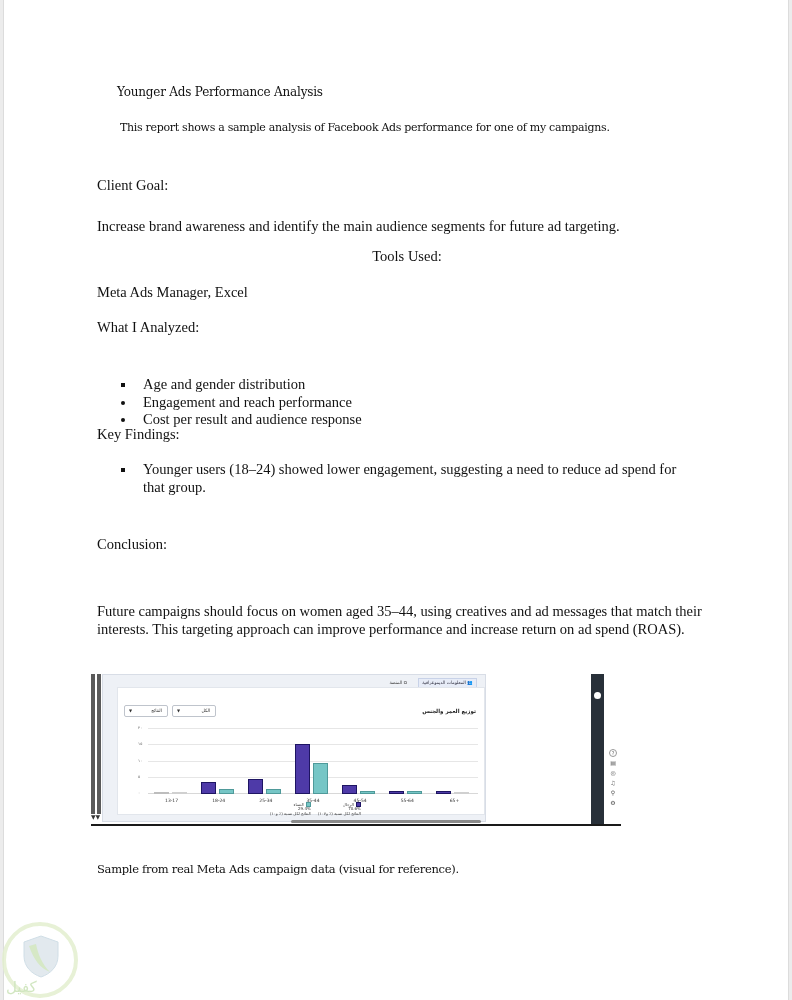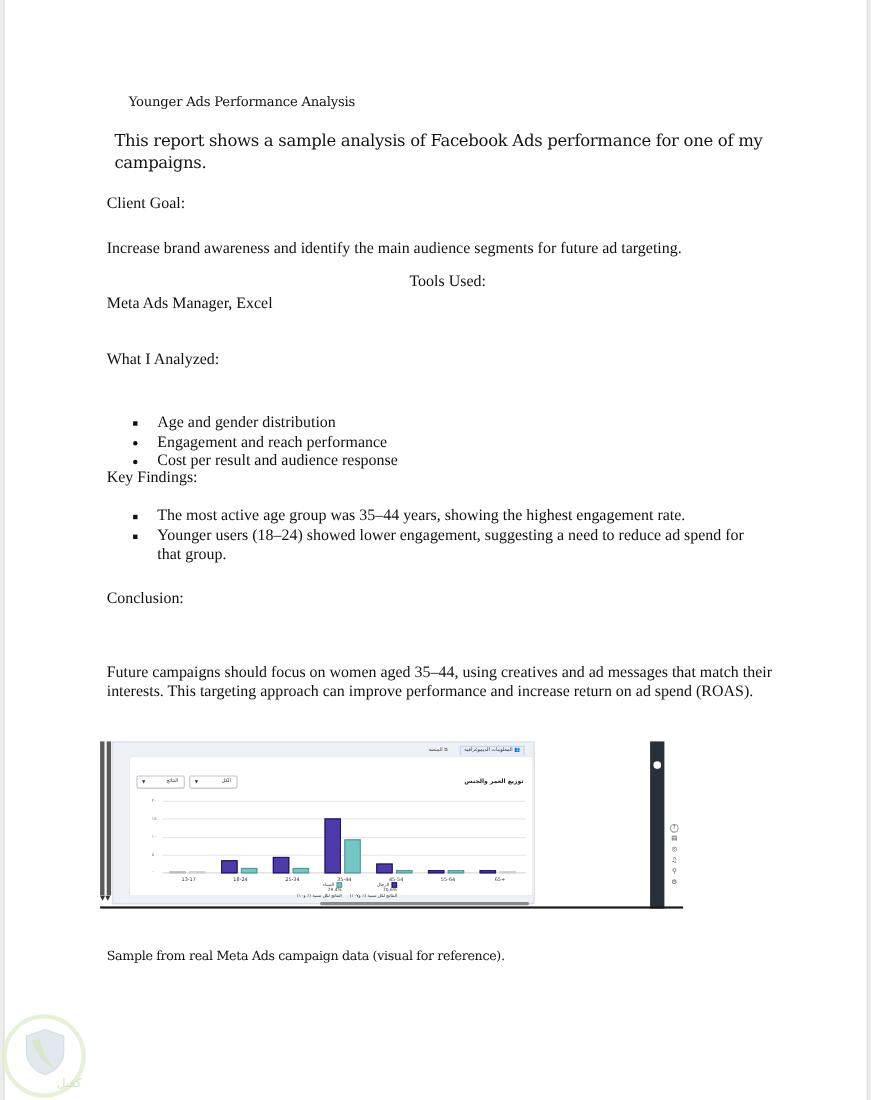--- a/index.html
+++ b/index.html
@@ -2,21 +2,21 @@
 <html><head>
 <meta charset="utf-8">
 <style>
   * { box-sizing: border-box; margin: 0; padding: 0; }
   html, body { width: 792px; height: 1000px; background: #ffffff; overflow: hidden; }
   body { position: relative; font-family: "Liberation Serif", serif; color: #111; }
   .page-edge-left { position: absolute; left: 0; top: 0; width: 4px; height: 1000px; background: #ececec; border-right: 1px solid #dcdcdc; }
   .page-edge-right { position: absolute; right: 0; top: 0; width: 4px; height: 1000px; background: #ececec; border-left: 1px solid #dcdcdc; }
 
   .doc-title { position: absolute; left: 117px; top: 85px; font-family: "DejaVu Serif", serif; font-size: 12px; letter-spacing: -0.2px; }
-  .intro { position: absolute; left: 104px; top: 118px; width: 600px; font-family: "DejaVu Serif", serif; font-size: 15px; line-height: 20px; letter-spacing: -0.3px; }
+  .intro { position: absolute; left: 120px; top: 118px; width: 600px; font-family: "DejaVu Serif", serif; font-size: 11px; line-height: 20px; letter-spacing: -0.3px; }
 
   .block { position: absolute; left: 97px; width: 620px; font-family: "Liberation Serif", serif; font-size: 14.5px; line-height: 17.5px; }
   ul.bul { position: absolute; left: 117px; width: 590px; list-style: none; font-family: "Liberation Serif", serif; font-size: 14.5px; line-height: 17.5px; }
   ul.bul li { position: relative; padding-left: 26px; }
   ul.bul li .sq { display: inline-block; width: 4px; height: 4px; background: #111; position: absolute; left: 4px; top: 7px; }
   ul.bul li .dot { display: inline-block; width: 4px; height: 4px; border-radius: 50%; background: #111; position: absolute; left: 4px; top: 7px; }
 
   .caption { position: absolute; left: 97px; top: 862px; font-family: "DejaVu Serif", serif; font-size: 11.5px; letter-spacing: -0.3px; }
 
   
@@ -46,47 +46,47 @@
   .plot .group { position: absolute; bottom: 0; width: 40px; height: 66px; }
   .plot .bar-m { position: absolute; bottom: 0; left: 2px; width: 15px; background: #4e3aa8; border: 1px solid #1e1563; }
   .plot .bar-f { position: absolute; bottom: 0; left: 20px; width: 15px; background: #76c6c6; border: 1px solid #4f9a9a; }
   .plot .xlbl { position: absolute; bottom: -9px; left: 0; width: 40px; text-align: center; font-family: "DejaVu Sans", sans-serif; font-size: 4.5px; color: #333; }
 
   .legend { position: absolute; top: 114px; font-family: "DejaVu Sans", sans-serif; font-size: 4px; color: #333; line-height: 4.5px; direction: rtl; text-align: right; }
   .legend .sw { display: inline-block; width: 5px; height: 5px; margin-left: 2px; vertical-align: middle; }
 
   .watermark { position: absolute; left: 2px; top: 922px; width: 76px; height: 76px; border-radius: 50%; border: 4px solid #e3efcf; opacity: 0.85; }
   .watermark svg { position: absolute; left: 14px; top: 8px; }
-  .watermark .wm-text { position: absolute; left: 0; top: 52px; width: 68px; text-align: right; font-family: "DejaVu Sans", sans-serif; font-size: 11px; color: #c9e2b6; direction: rtl; }
+  .watermark .wm-text { position: absolute; left: 0; top: 52px; width: 68px; text-align: left; font-family: "DejaVu Sans", sans-serif; font-size: 15px; color: #c9e2b6; direction: rtl; }
 </style>
 </head>
 <body>
 
 <div class="page-edge-left"></div>
 <div class="page-edge-right"></div>
 
 <div class="doc-title">Younger Ads Performance Analysis</div>
 <div class="intro">This report shows a sample analysis of Facebook Ads performance for one of my campaigns.</div>
 
 <div class="block" style="top:177px;">Client Goal:</div>
 <div class="block" style="top:218px;">Increase brand awareness and identify the main audience segments for future ad targeting.</div>
 
 <div class="block" style="top:248px;text-align:center;">Tools Used:</div>
-<div class="block" style="top:268px;font-family:Liberation Serif, serif;">Meta Ads Manager, Excel</div>
+<div class="block" style="top:284px;font-family:Liberation Serif, serif;">Meta Ads Manager, Excel</div>
 
 <div class="block" style="top:319px;">What I Analyzed:</div>
 <ul class="bul" style="top:376px;">
   <li><span class="sq"></span><span>Age and gender distribution</span></li>
   <li><span class="dot"></span><span>Engagement and reach performance</span></li>
   <li><span class="dot"></span><span>Cost per result and audience response</span></li>
 </ul>
 
 <div class="block" style="top:426px;">Key Findings:</div>
 <ul class="bul" style="top:461px; width:580px;">
-  <li><span class="sq"></span><span>The most active age group was 35–44 years, showing the highest engagement rate.</span></li>
+  <li><span class="sq"></span></li>
   <li><span class="sq"></span><span>Younger users (18–24) showed lower engagement, suggesting a need to reduce ad spend for that group.</span></li>
 </ul>
 
 <div class="block" style="top:536px;">Conclusion:</div>
 <div class="block" style="top:603px; width:605px;">Future campaigns should focus on women aged 35–44, using creatives and ad messages that match their interests. This targeting approach can improve performance and increase return on ad spend (ROAS).</div>
 
 <div class="shot">
   <div class="lbar1"></div>
   <div class="lbar2"></div>
   <div class="arrows">▼▼</div>

